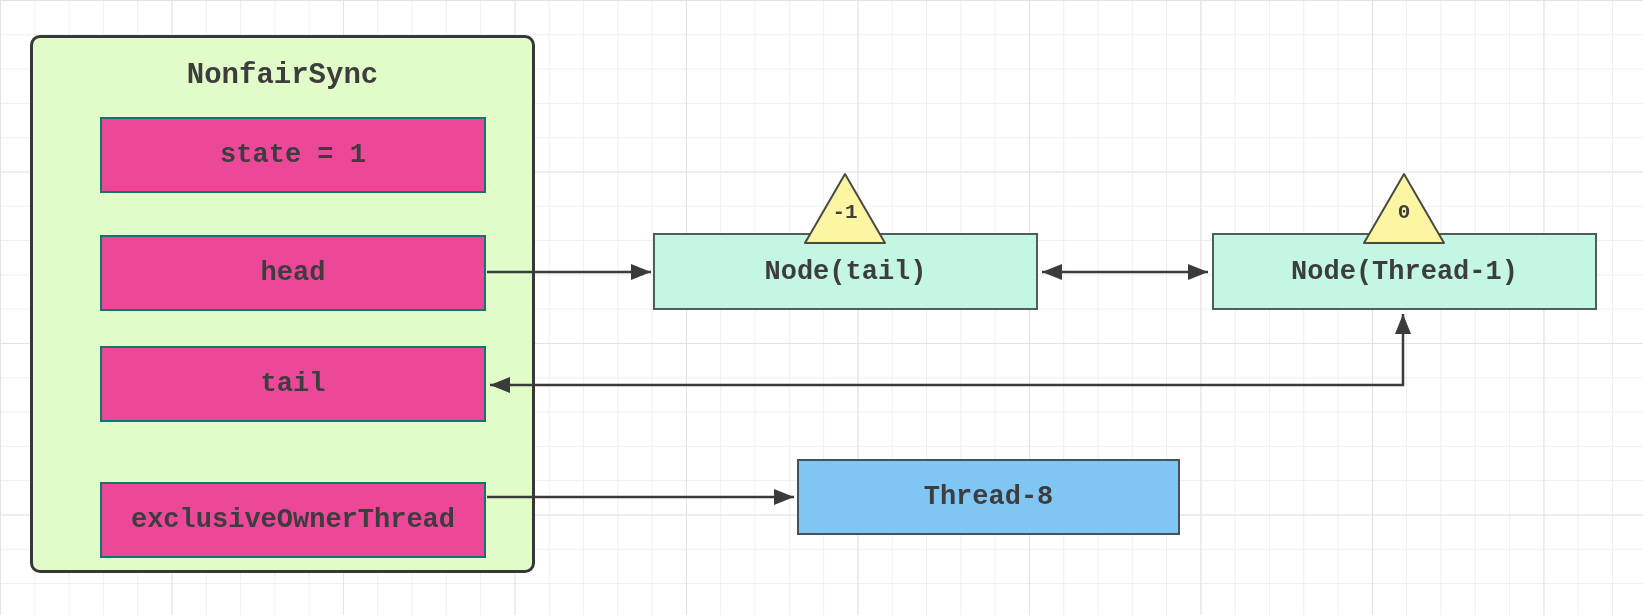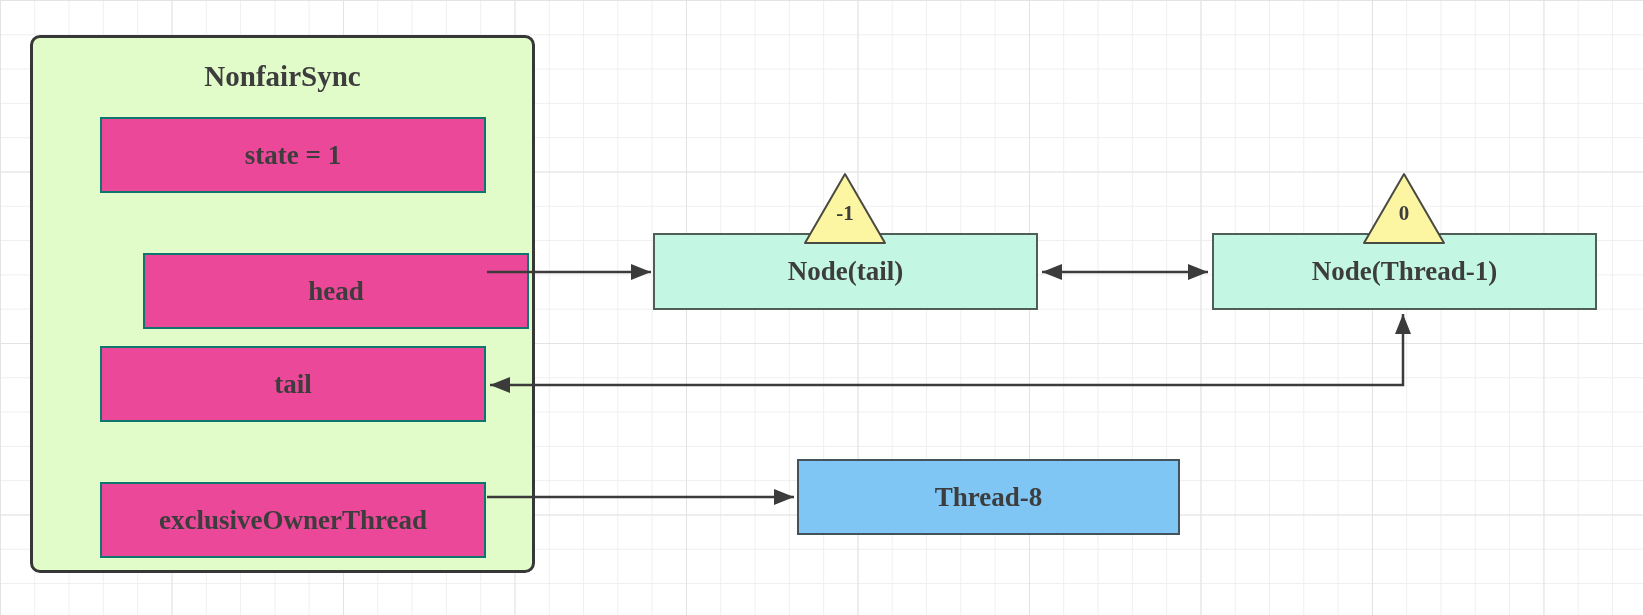--- a/index.html
+++ b/index.html
@@ -9,21 +9,21 @@
     width: 1643px;
     height: 615px;
     overflow: hidden;
     background-color: #ffffff;
     background-image:
       linear-gradient(to right,  #e3e3e3 1px, transparent 1px),
       linear-gradient(to bottom, #e3e3e3 1px, transparent 1px),
       linear-gradient(to right,  #efefef 1px, transparent 1px),
       linear-gradient(to bottom, #efefef 1px, transparent 1px);
     background-size: 171.5px 171.5px, 171.5px 171.5px, 34.3px 34.3px, 34.3px 34.3px;
-    font-family: Liberation Serif, serif;
+    font-family: Liberation Mono, monospace;
     color: #3d3d3d;
   }
 
   .box {
     position: absolute;
     box-sizing: border-box;
     display: flex;
     align-items: center;
     justify-content: center;
     font-weight: 700;
@@ -50,21 +50,21 @@
     color: #3d3d3d;
   }
   .field {
     left: 67px;
     width: 386px; height: 76px;
     background: #ec4899;
     border: 2px solid #0f766e;
     font-size: 27px;
   }
   .field-state { top: 79px; }
-  .field-head  { top: 215px; margin-left: 43px; }
+  .field-head  { top: 197px; }
   .field-tail  { top: 308px; }
   .field-owner { top: 444px; }
 
   
   .node {
     background: #c3f7e3;
     border: 2px solid #4f5f57;
     width: 385px; height: 77px;
     top: 233px;
     font-size: 27px;

